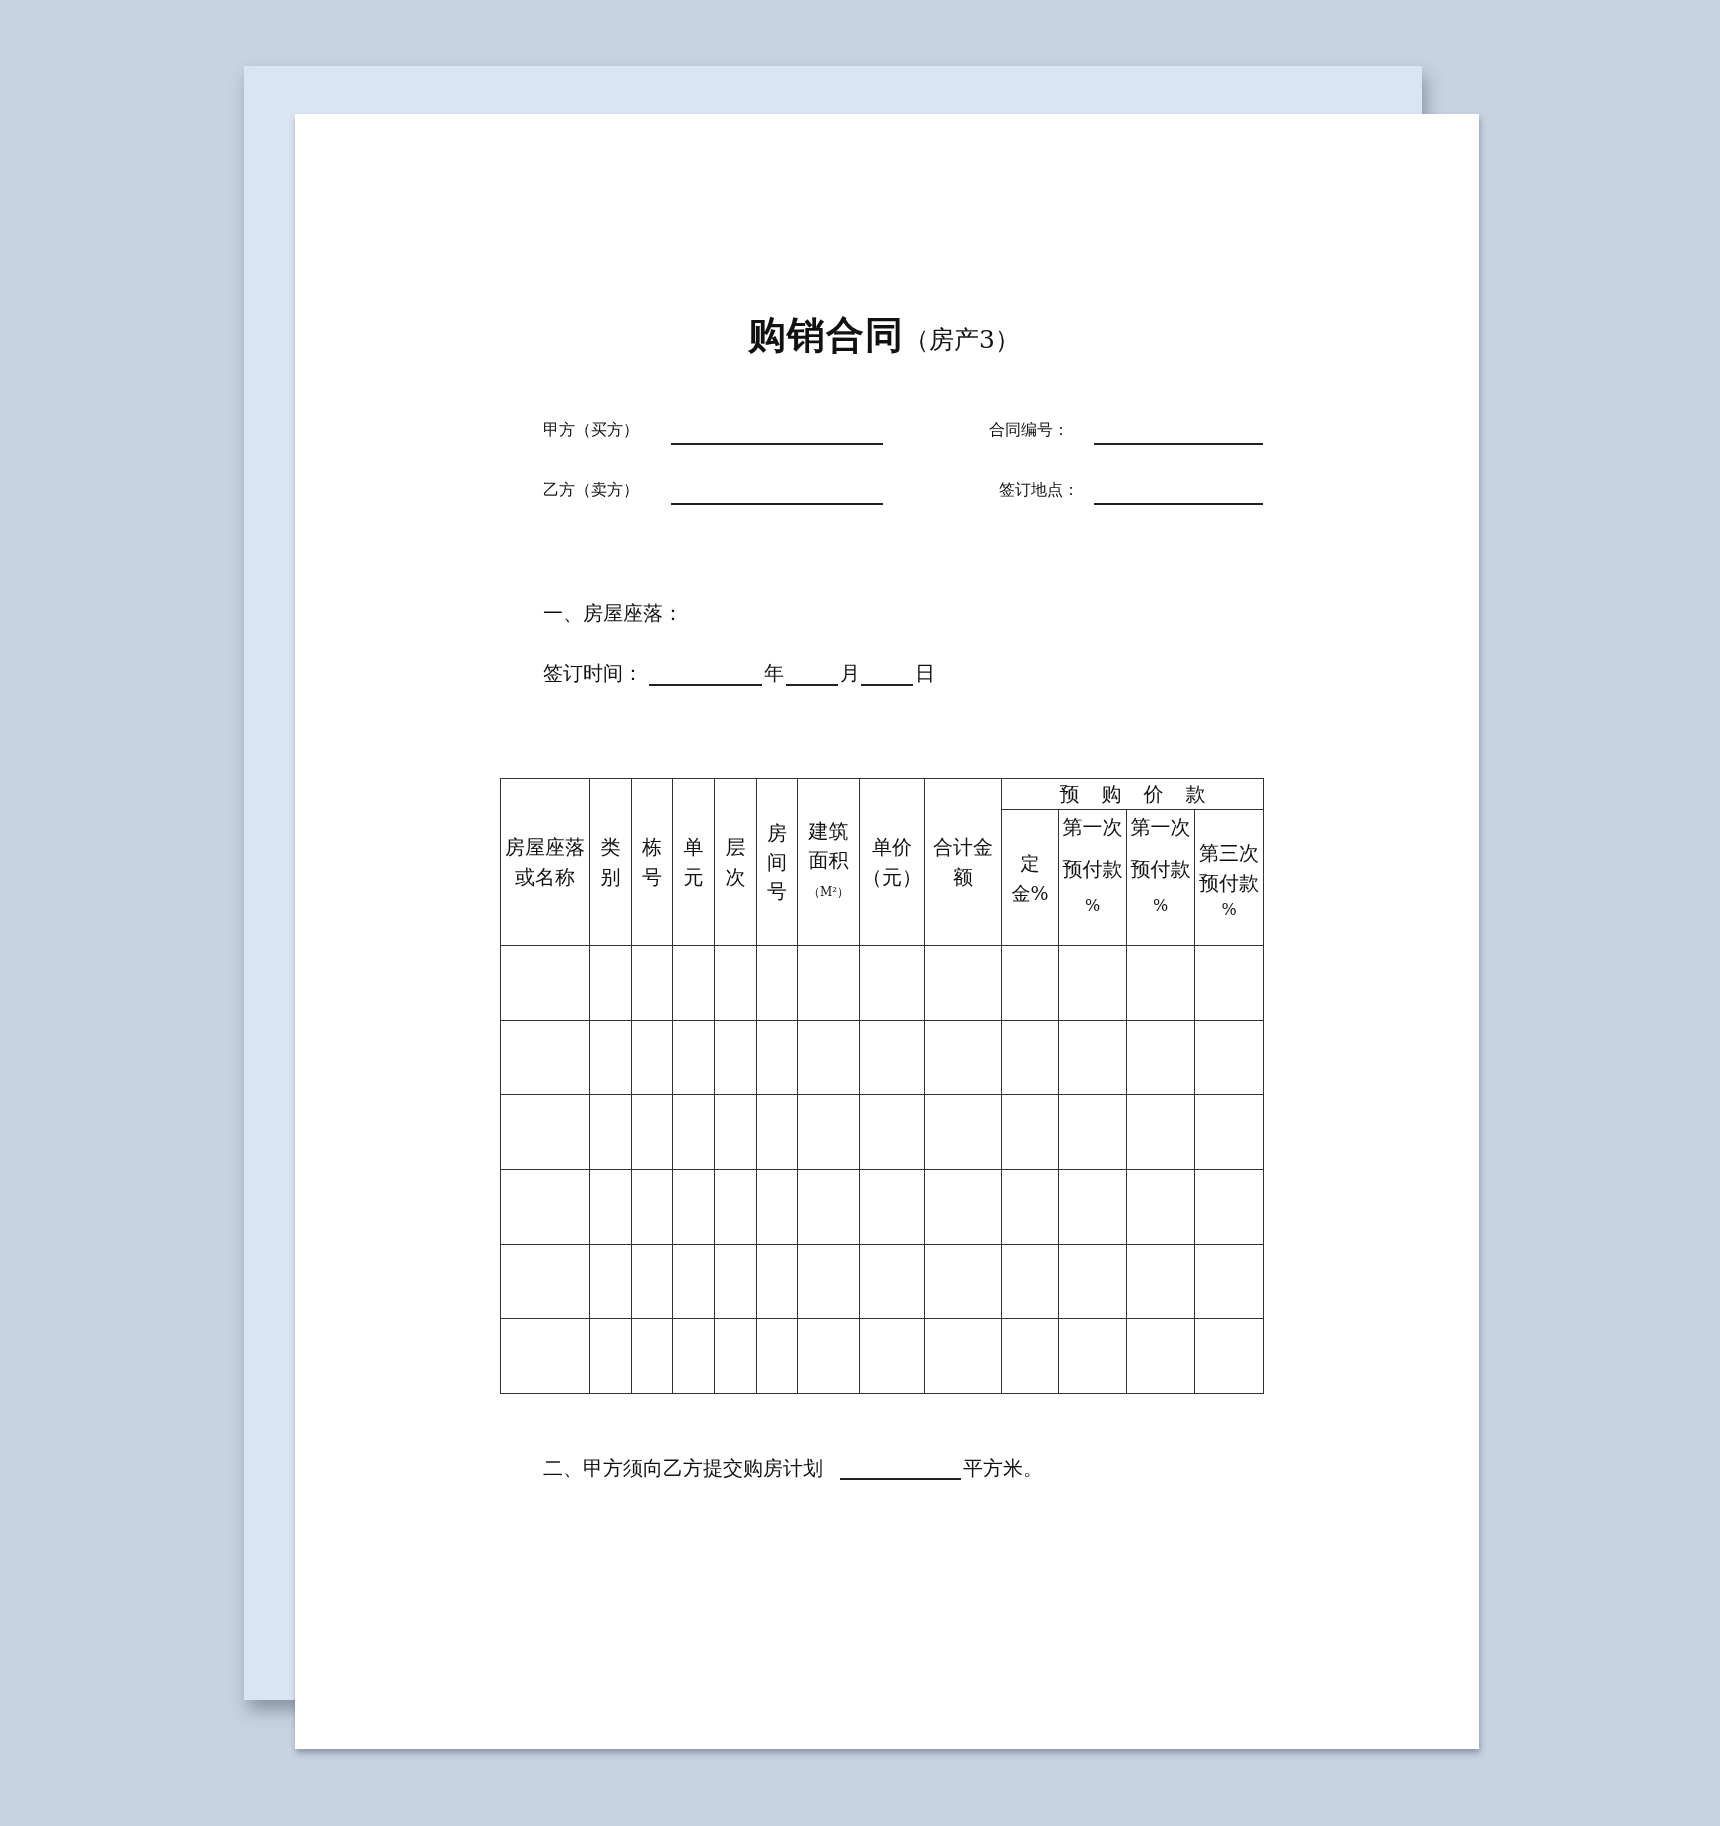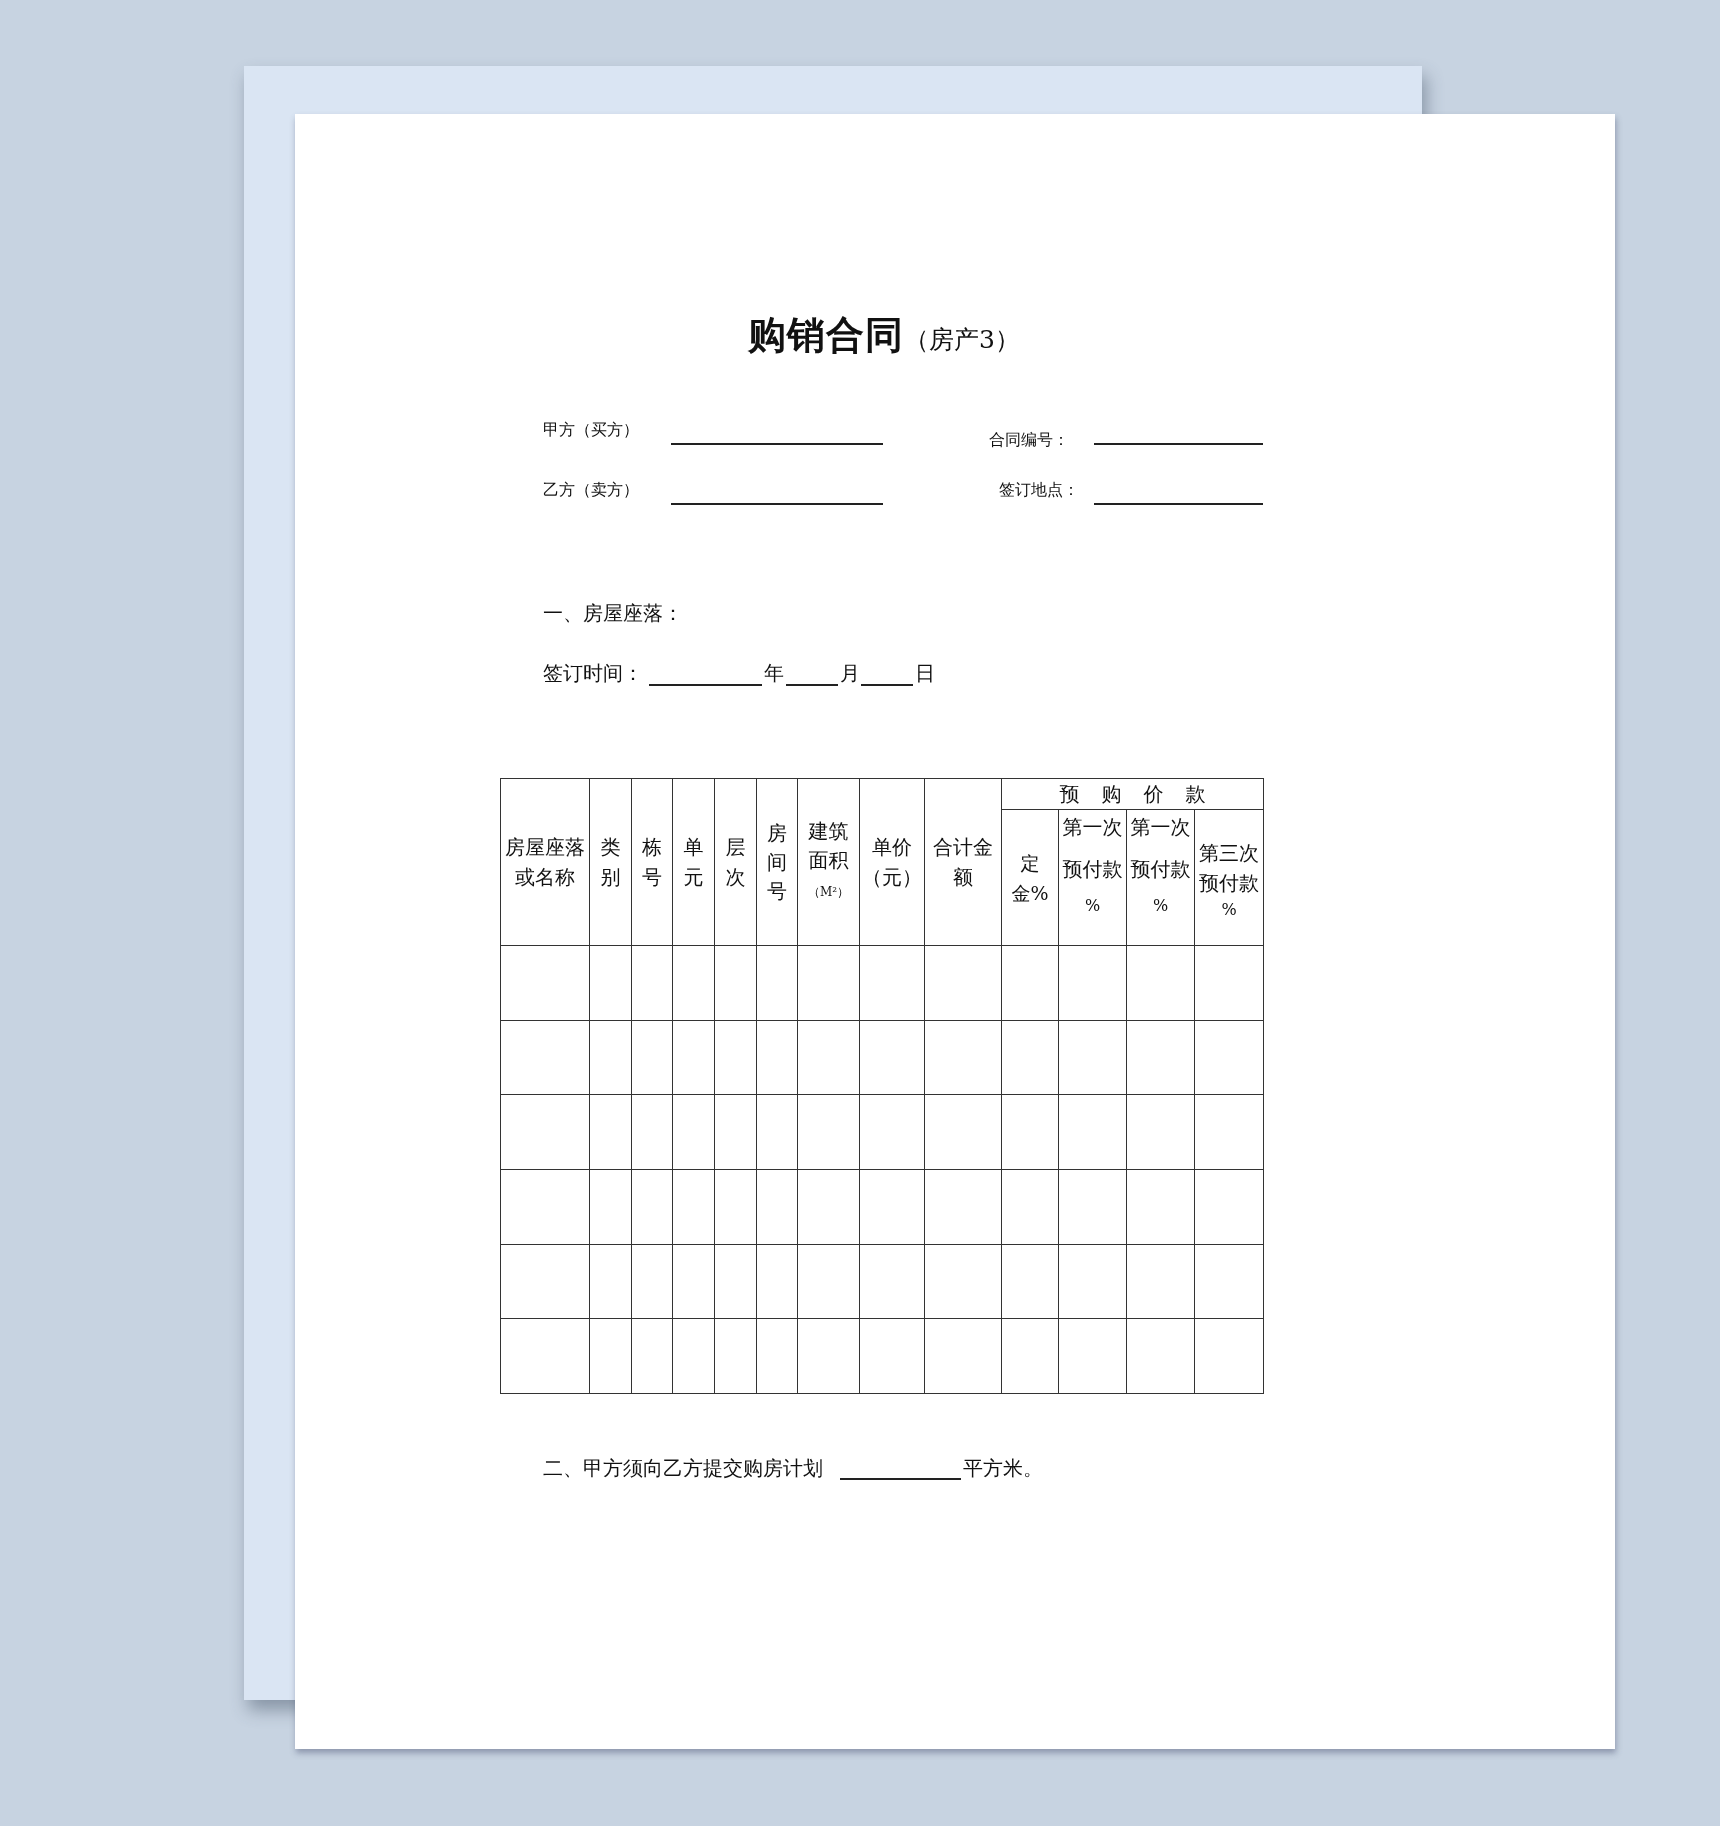--- a/index.html
+++ b/index.html
@@ -13,21 +13,21 @@
     .back-sheet {
       position: absolute;
       left: 244px; top: 66px;
       width: 1178px; height: 1634px;
       background: #dae5f3;
       box-shadow: 4px 10px 16px rgba(60, 75, 95, 0.45);
     }
     .front-sheet {
       position: absolute;
       left: 295px; top: 114px;
-      width: 1320px; height: 1635px;
+      width: 1184px; height: 1635px;
       background: #ffffff;
       box-shadow: 1px 4px 6px rgba(70, 80, 110, 0.45);
     }
     .abs { position: absolute; white-space: nowrap; }
     .title {
       left: 0; width: 1178px; top: 196px;
       text-align: center;
       font-family: "DejaVu Sans", "Liberation Sans", sans-serif;
     }
     .title-main { font-size: 38px; font-weight: bold; letter-spacing: 1px; }
@@ -70,21 +70,21 @@
 
 <div class="front-sheet">
 
   <div class="abs title">
     <span class="title-main">购销合同</span><span class="title-sub">（房产3）</span>
   </div>
 
   <span class="abs field-label" style="left:248px; top:306px;">甲方（买方）</span>
   <div class="underline" style="left:376px; top:329px; width:212px;"></div>
 
-  <span class="abs field-label" style="left:694px; top:306px;margin-top:10px;">合同编号：</span>
+  <span class="abs field-label" style="left:694px; top:306px;">合同编号：</span>
   <div class="underline" style="left:799px; top:329px; width:169px;"></div>
 
   <span class="abs field-label" style="left:248px; top:366px;">乙方（卖方）</span>
   <div class="underline" style="left:376px; top:389px; width:212px;"></div>
 
   <span class="abs field-label" style="left:704px; top:366px;">签订地点：</span>
   <div class="underline" style="left:799px; top:389px; width:169px;"></div>
 
   <span class="abs section-text" style="left:248px; top:486px;">一、房屋座落：</span>
 

